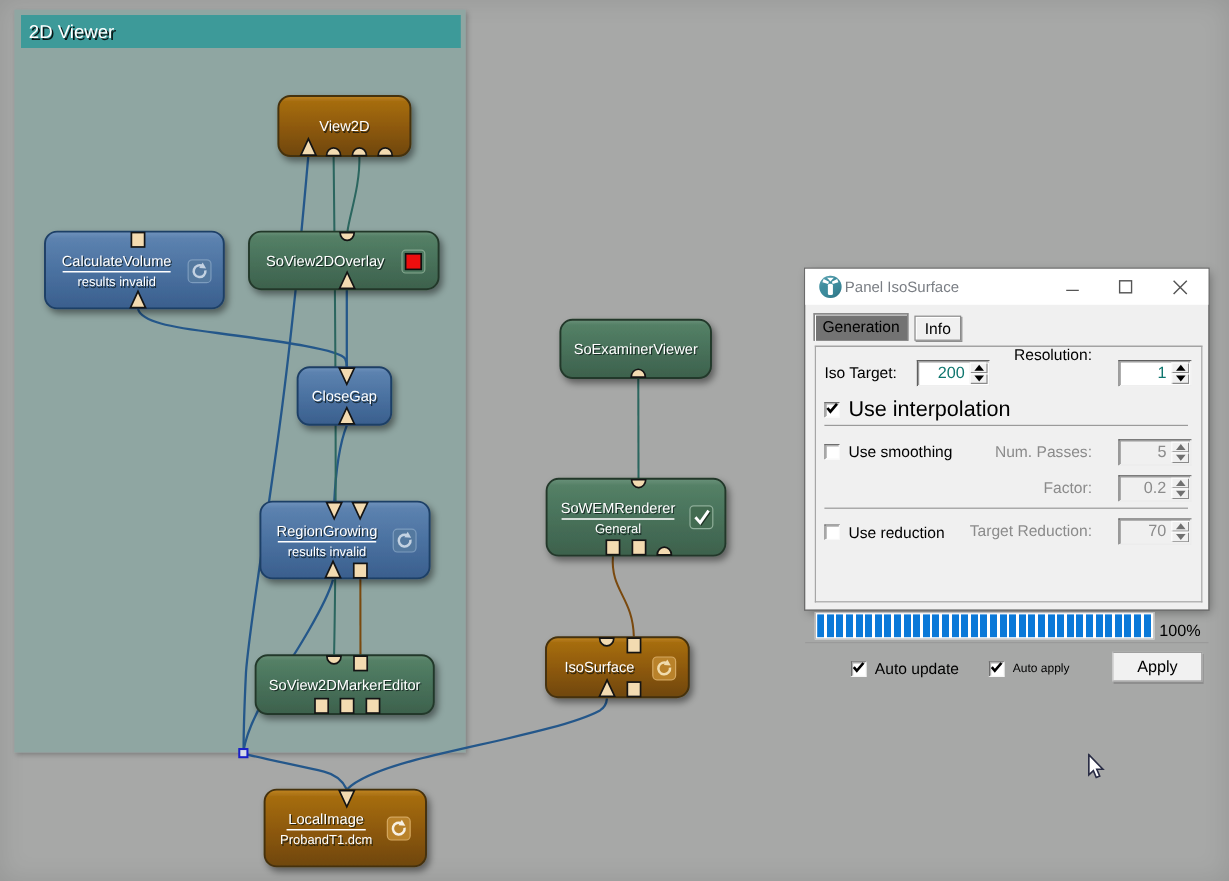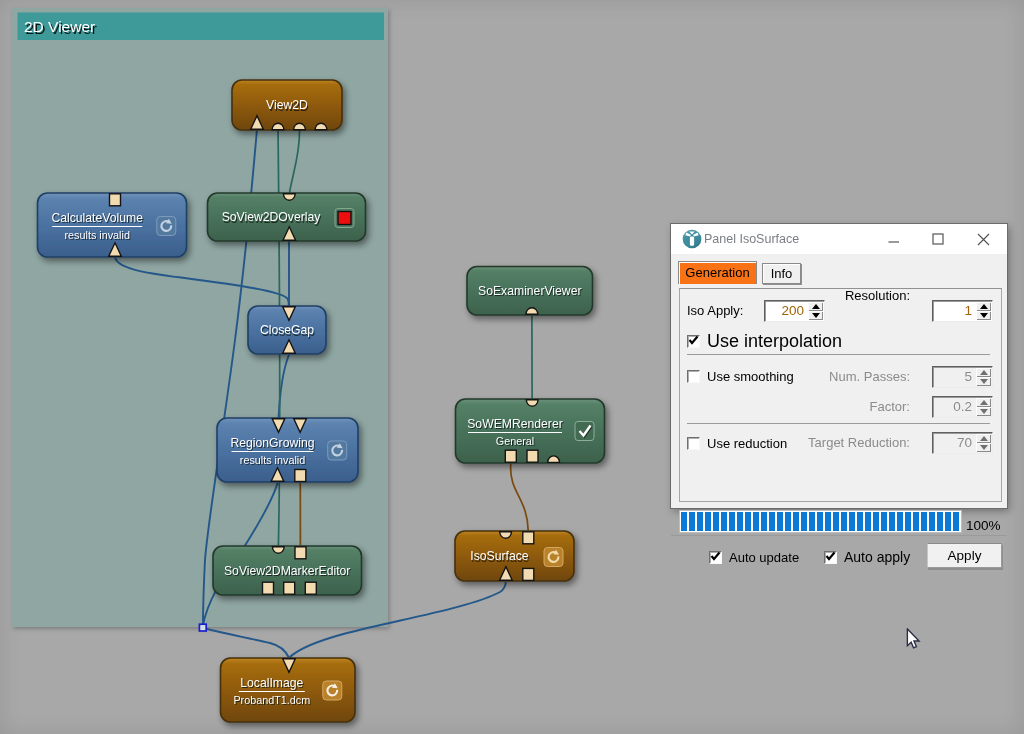--- a/index.html
+++ b/index.html
@@ -6,29 +6,29 @@
       font-family:"Liberation Sans",sans-serif}
  #graph{position:absolute;left:0;top:0}
  #win{position:absolute;left:671px;top:224px;width:336px;height:284px;background:#F0F0F0;
       outline:1px solid #6B6B6B;box-shadow:2px 3px 8px rgba(0,0,0,0.35);font-size:13px}
  #titlebar{position:absolute;left:0;top:0;width:100%;height:30px;background:#FFF}
  #mvl{position:absolute;left:11px;top:5px}
  #wtitle{position:absolute;left:33px;top:8px;font-size:12.5px;color:#7A7E84}
  .wbtn{position:absolute;top:9px;width:13px;height:13px}
  .tab{position:absolute;background:#F0F0F0;border:1px solid #8A8A8A;text-align:center;
       font-size:13px;line-height:19px;color:#000;box-shadow:inset 1px 1px 0 #FFF,1px 1px 0 #8F8F8F}
- .tab.on{background:#f97316;line-height:21px;box-shadow:inset 1px 1px 0 #FFF;border-bottom:none;z-index:2}
+ .tab.on{background:#737373;line-height:21px;box-shadow:inset 1px 1px 0 #FFF;border-bottom:none;z-index:2}
  #pane{position:absolute;left:8px;top:64px;width:321px;height:212px;border:1px solid #A6A6A6;
        border-top-color:#919191;background:#F0F0F0}
  .lbl{position:absolute;font-size:13px;color:#000;white-space:nowrap}
  .lbl.dis{color:#8B8B8B}
  .sep{position:absolute;height:1px;background:#9A9A9A}
  .spin{position:absolute;background:#FFF;border:1px solid;border-color:#5F5F5F #ECECEC #ECECEC #5F5F5F;
        box-shadow:inset 1px 1px 0 #9A9A9A}
- .spin .sv{position:absolute;right:20px;top:2px;font-size:13.5px;color:#a16207}
+ .spin .sv{position:absolute;right:20px;top:2px;font-size:13.5px;color:#0f766e}
  .spin.dis{background:#F0F0F0}
  .spin.dis .sv{color:#8B8B8B}
  .sbtns{position:absolute;right:1px;top:1px;bottom:1px;width:15px;display:flex;flex-direction:column}
  .sb{flex:1;background:#F0F0F0;box-shadow:inset 1px 1px 0 #FDFDFD,inset -1px -1px 0 #8A8A8A;
      display:flex;align-items:center;justify-content:center}
  .sb .up{width:0;height:0;border-left:4.3px solid transparent;border-right:4.3px solid transparent;
      border-bottom:5.2px solid #000}
  .sb .dn{width:0;height:0;border-left:4.3px solid transparent;border-right:4.3px solid transparent;
      border-top:5.2px solid #000}
  .spin.dis .up{border-bottom-color:#707070}
@@ -240,21 +240,21 @@
   <span class="wbtn" style="right:62px"><svg width="12" height="12">
           <rect x="1" y="1" width="10" height="10" fill="none" stroke="#555" stroke-width="1.2"></rect>
         </svg></span>
   <span class="wbtn" style="right:17px"><svg width="13" height="13">
           <path d="M1,1 L12,12 M12,1 L1,12" stroke="#555" stroke-width="1.2"></path>
         </svg></span>
  </div>
  <div class="tab on" style="left:7px;top:37px;width:77px;height:22px">Generation</div>
  <div class="tab" style="left:91px;top:39px;width:37px;height:19px">Info</div>
  <div id="pane"></div>
- <span class="lbl" style="left:16px;top:79px">Iso Apply:</span>
+ <span class="lbl" style="left:16px;top:79px">Iso Target:</span>
  <div class="spin" style="left:93px;top:76px;width:59px;height:20px">
       <span class="sv">200</span>
       <span class="sbtns">
         <span class="sb">
           <i class="up"></i>
         </span>
         <span class="sb">
           <i class="dn"></i>
         </span>
       </span>
@@ -337,18 +337,18 @@
         </svg>
       </span>
       <span class="cbl" style="font-size:13px">Auto update</span>
     </div>
  <div class="cbrow" style="left:153px;top:326px">
       <span class="cb">
         <svg width="13" height="13" viewBox="0 0 13 13">
           <path d="M2.5,6 L5,9 L10.5,2.5" stroke="#000" stroke-width="2.2" fill="none"></path>
         </svg>
       </span>
-      <span class="cbl" style="font-size:14px">Auto apply</span>
+      <span class="cbl" style="font-size:10px">Auto apply</span>
     </div>
  <div id="apply">Apply</div>
 </div>
 <svg id="cursor" width="26" height="28" viewBox="0 0 26 28">
 <path transform="scale(0.92)" d="M1.5,1 L1.5,19.2 L5.6,15.4 L8.2,21.6 L11.3,20.3 L8.7,14.2 L14.2,14.2 Z" fill="#fff" stroke="#2A2D45" stroke-width="1.5"></path>
   </svg>
 </body></html>

